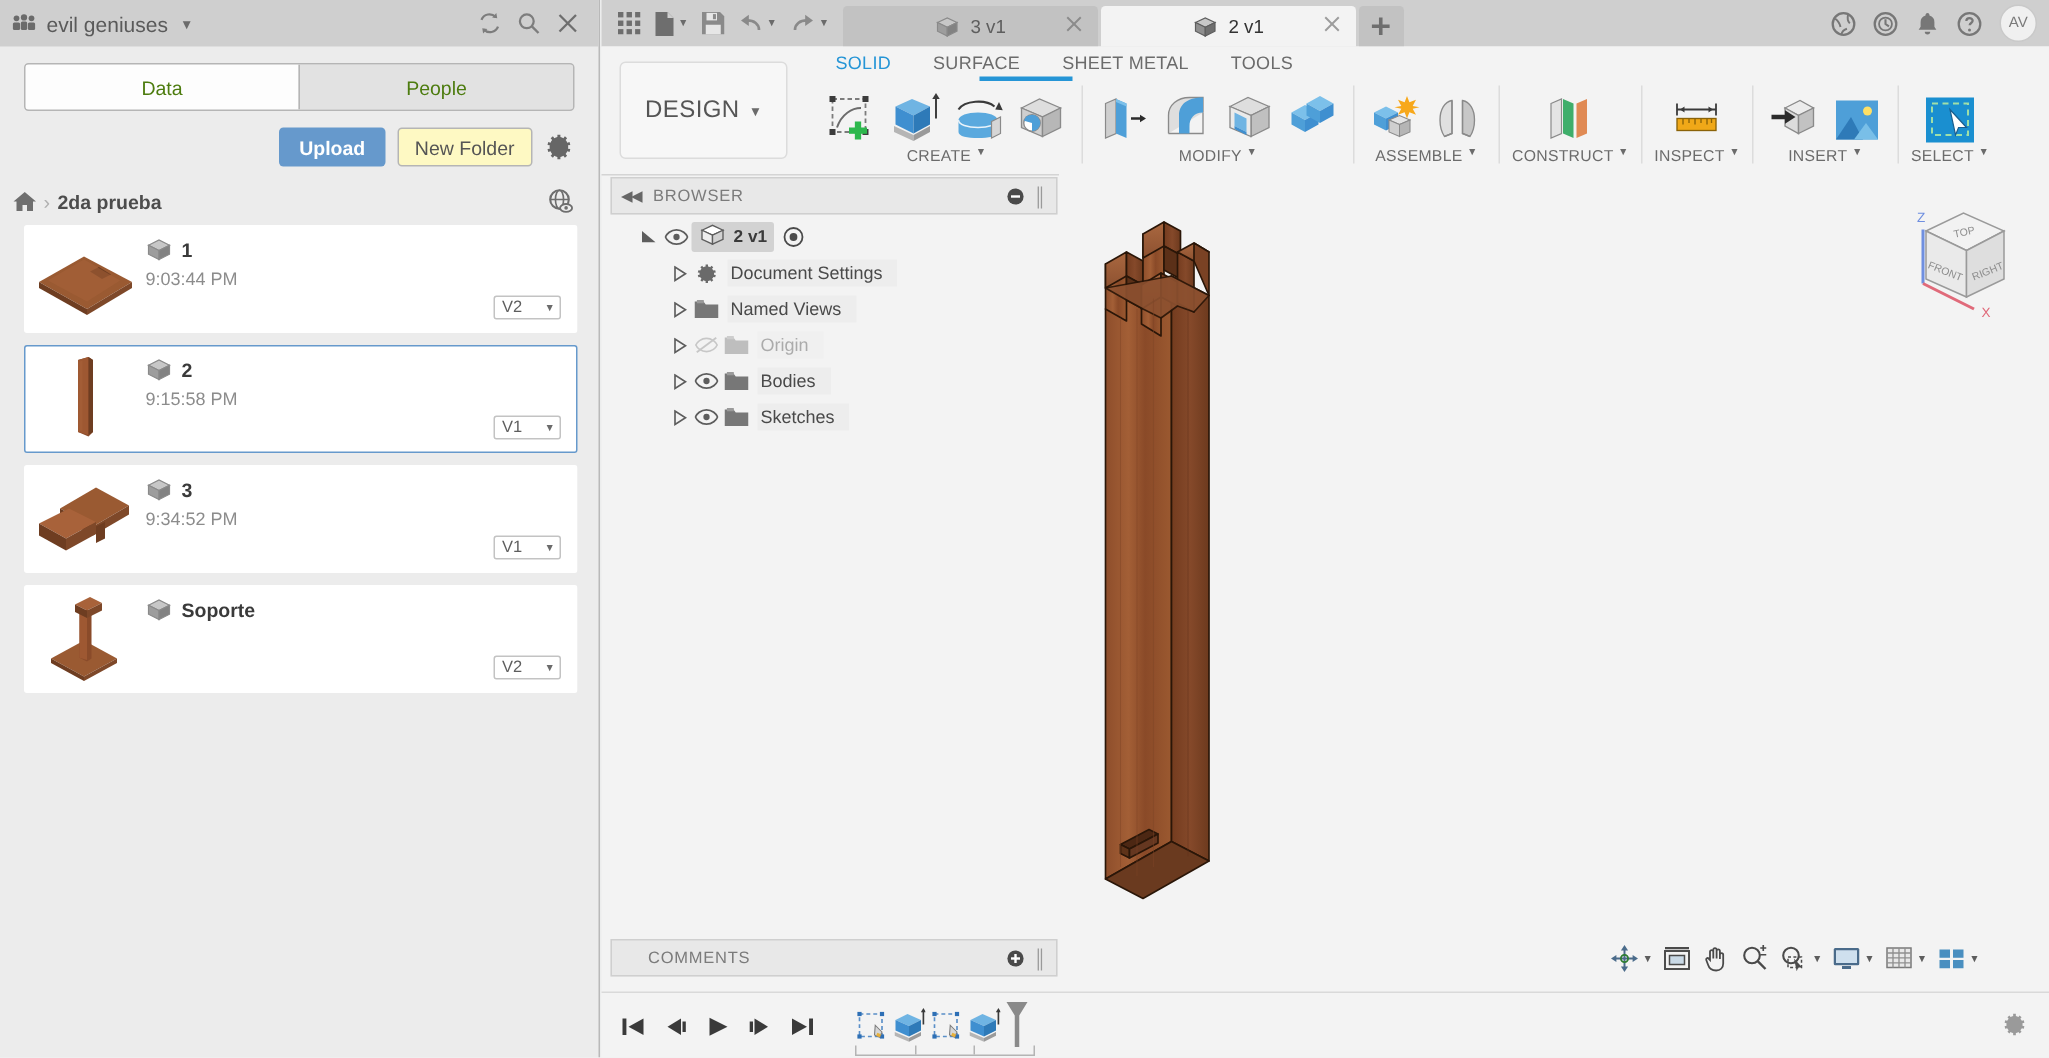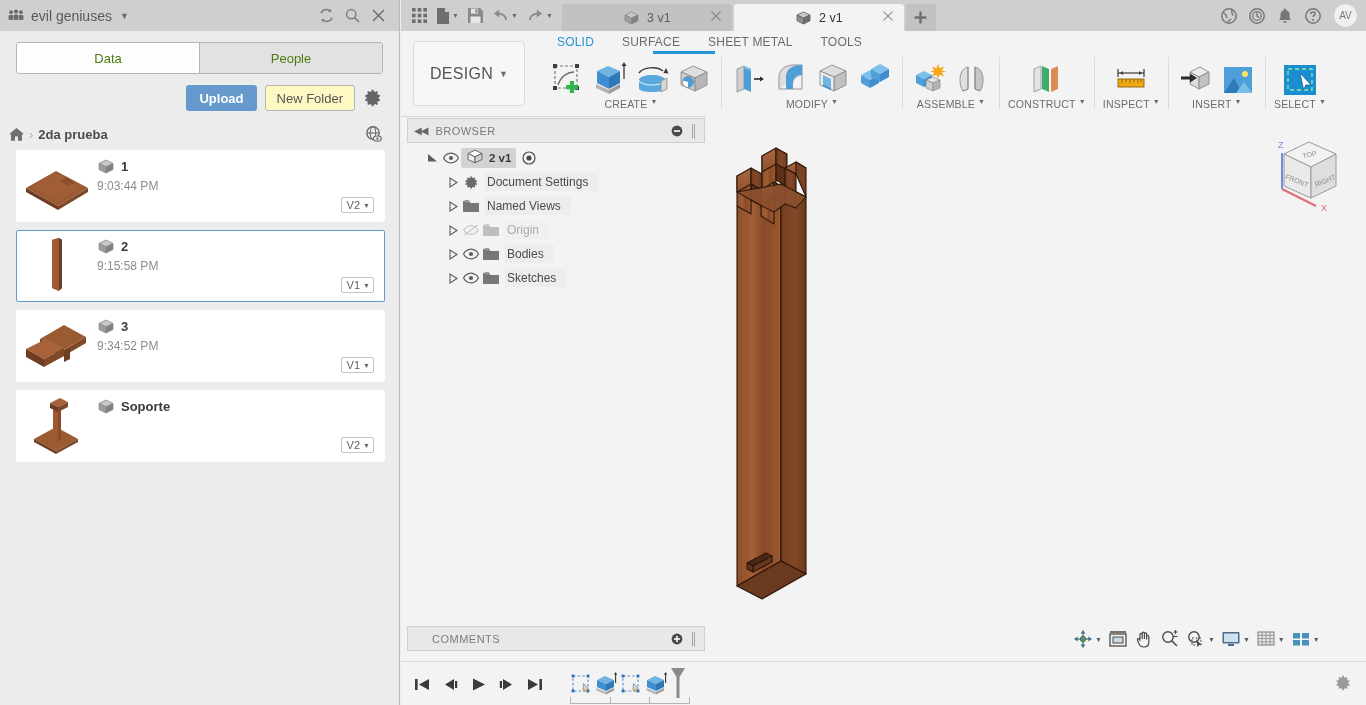--- a/index.html
+++ b/index.html
@@ -39,21 +39,21 @@
 
   .file-list{margin:6px 14px 0 16px;}
   .file-card{position:relative;height:72px;background:#fff;border:1px solid transparent;border-radius:2px;margin-bottom:8px;display:flex;cursor:pointer;box-sizing:border-box;}
   .file-card.selected{border:1px solid #6699cc;}
   .fc-thumb{width:80px;height:70px;flex:none;display:flex;align-items:center;justify-content:center;}
   .fc-body{flex:1;padding-top:8px;position:relative;}
   .fc-title-row{display:flex;align-items:center;gap:6px;}
   .fc-cube{width:18px;height:15px;flex:none;}
   .fc-name{font-size:13px;color:#3a3a3a;font-weight:bold;}
   .fc-time{font-size:12px;color:#8c8c8c;margin-top:5px;}
-  .fc-ver{position:absolute;right:10px;bottom:8px;border:1px solid #c3c3c3;border-radius:2px;background:#fff;font-size:11px;color:#5e5e5e;padding:1px 3px 1px 5px;display:flex;align-items:center;gap:3px;cursor:pointer;}
+  .fc-ver{position:absolute;right:10px;bottom:8px;border:1px solid #c3c3c3;border-radius:2px;background:#fff;font-size:11px;color:#5e5e5e;padding:1px 3px 1px 5px;display:flex;align-items:center;gap:15px;cursor:pointer;}
   .fc-ver .vcar{font-size:7px;color:#6b6b6b;}
 
   
   .fusion{position:absolute;left:401px;top:0;width:965px;height:705px;background:#f3f3f3;}
 
   .tabbar{height:31px;background:#cfcfcf;display:flex;align-items:flex-end;position:relative;}
   .qat{display:flex;align-items:center;height:31px;padding:0 6px 0 8px;gap:3px;}
   .qat-btn{height:24px;display:flex;align-items:center;justify-content:center;padding:0 3px;cursor:pointer;}
   .qat-caret{font-size:7px;color:#6b6b6b;margin-left:2px;}
   .doc-tab{height:27px;min-width:170px;display:flex;align-items:center;justify-content:center;gap:7px;background:#c2c2c2;border-top-left-radius:3px;border-top-right-radius:3px;position:relative;cursor:pointer;margin-right:2px;font-size:12.5px;color:#5e5e5e;}

